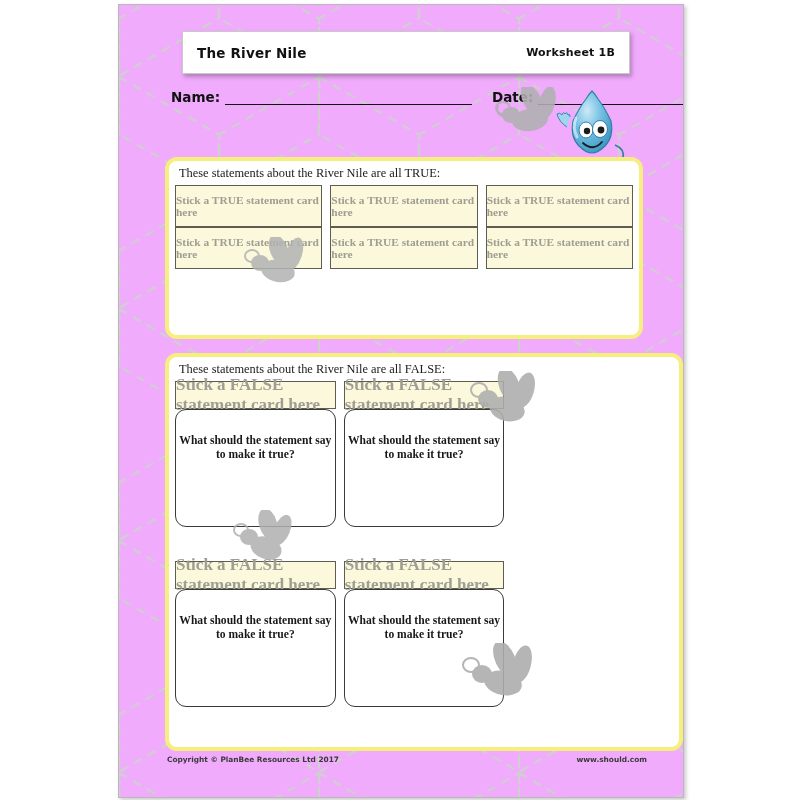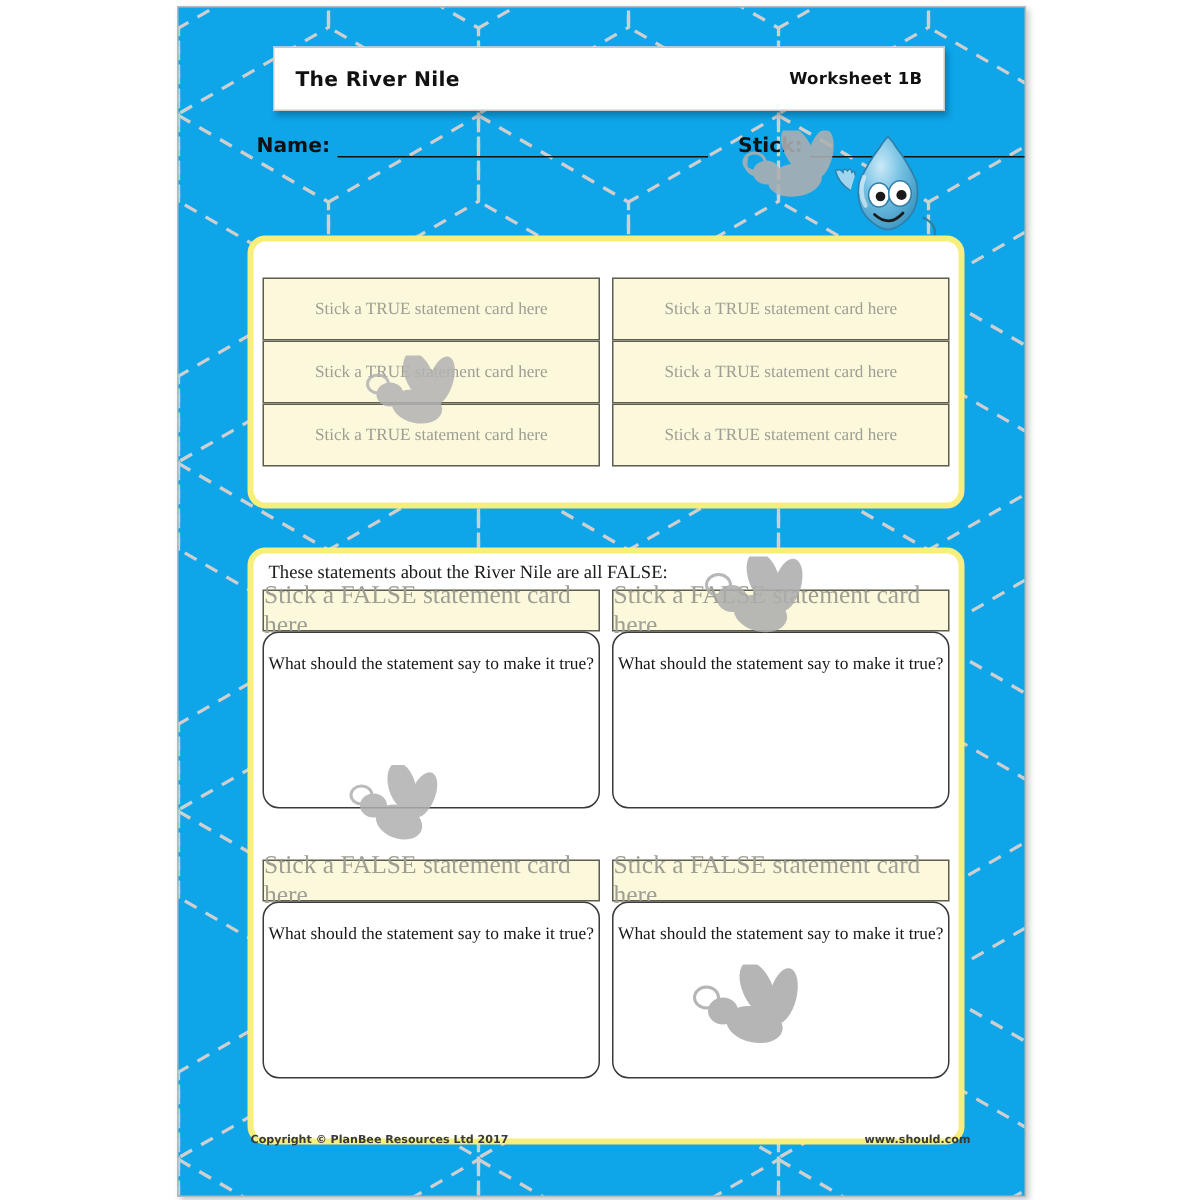--- a/index.html
+++ b/index.html
@@ -7,21 +7,21 @@
   body{
     width:800px;height:800px;overflow:hidden;
     background:#ffffff;
     font-family:"Liberation Serif", serif;
   }
   #stage{position:relative;width:800px;height:800px;background:#fff;}
 
   
   .sheet{
     position:absolute;left:118px;top:4px;width:564px;height:792px;
-    background:#0ea5e9;
+    background:#f0abfc;
     border:1px solid #b9b9b9;
     box-shadow:2px 2px 4px rgba(0,0,0,.22);
     overflow:hidden;
   }
 
   
   .hexwm{position:absolute;left:-40px;top:-40px;width:900px;height:900px;opacity:1;pointer-events:none;}
   .hexwm svg{display:block;}
 
   
@@ -72,23 +72,23 @@
     background:#ffffff;
     border:4px solid #f7ef7d;
     border-radius:12px;
     box-sizing:border-box;
   }
   .panel .plabel{
     position:absolute;left:10px;top:5px;
     font-size:12.4px;color:#1a1a1a;font-family:"Liberation Serif",serif;
   }
   .panel-true{left:46px;top:152px;width:478px;height:182px;}
-  .panel-false{left:46px;top:348px;width:478px;height:398px;margin-top:12px;}
-
-  .grid{position:absolute;left:6px;right:6px;display:grid;grid-template-columns:1fr 1fr;gap:0px 8px;}
+  .panel-false{left:46px;top:348px;width:518px;height:398px;}
+
+  .grid{position:absolute;left:6px;right:6px;display:grid;grid-template-columns:1fr 1fr 1fr;gap:0px 8px;font-weight:bold;}
 
   
   .slot{
     background:#fbf8dc;
     border:1.6px solid #5d5d52;
     height:42px;
     display:flex;align-items:center;justify-content:center;
     box-sizing:border-box;
   }
   .slot span{
@@ -97,21 +97,21 @@
   }
   .slot.false-slot{height:28px;}
   .slot.false-slot span{font-size:17px;}
 
   .ansbox{
     background:#ffffff;
     border:1.6px solid #3a3a3a;
     border-radius:11px;
     height:118px;
     box-sizing:border-box;
-    padding-top:11px;
+    padding-top:24px;
     text-align:center;
   }
   .ansbox span{
     font-size:11.6px;color:#181818;line-height:1.25;
     font-family:"Liberation Serif",serif;display:inline-block;
   }
   .falsecell{display:flex;flex-direction:column;}
 
   
   .footer{
@@ -188,21 +188,21 @@
 
     <div class="titlebox">
       <div class="t">The River Nile</div>
       <div class="w">Worksheet 1B</div>
     </div>
 
     <div class="namerow">
       <div class="lbl">Name:</div>
       <div class="rule n"></div>
       <div class="gapper"></div>
-      <div class="lbl">Stick:</div>
+      <div class="lbl">Date:</div>
       <div class="rule d"></div>
     </div>
 
     <div class="bee" style="left:375px;top:82px;">
       <svg width="72" height="52" viewBox="0 0 72 52" xmlns="http://www.w3.org/2000/svg">
         <g fill="#b0b0b0" opacity="0.88">
           <ellipse cx="38" cy="13" rx="9" ry="17" transform="rotate(-28 38 13)"></ellipse>
           <ellipse cx="53" cy="16" rx="8" ry="17" transform="rotate(14 53 16)"></ellipse>
           <ellipse cx="36" cy="33" rx="18" ry="11" transform="rotate(-8 36 33)"></ellipse>
           <ellipse cx="17" cy="28" rx="9" ry="8"></ellipse>
@@ -228,20 +228,21 @@
         <circle cx="34" cy="48" r="3.2" fill="#1b1b1b"></circle>
         <circle cx="48" cy="47" r="3.4" fill="#1b1b1b"></circle>
         <path d="M30 60 q10 9 19 -1" fill="none" stroke="#1b1b1b" stroke-width="1.8" stroke-linecap="round"></path>
         <path d="M14 44 q-8 -5 -10 -13 q3 -2 5 1 q1 -4 3 -1 q2 -3 3 1 q2 -2 2 2" fill="#9fd6ee" stroke="#2f7ea8" stroke-width="0.9"></path>
         <path d="M62 62 q10 4 8 13 q-2 7 -9 6" fill="none" stroke="#2f7ea8" stroke-width="1.6"></path>
       </svg>
     </div>
 
 
     <div class="panel panel-true">
+      <div class="plabel">These statements about the River Nile are all TRUE:</div>
       <div class="grid" style="top:24px;">
         <div class="slot">
           <span>Stick a TRUE statement card here</span>
         </div>
         <div class="slot">
           <span>Stick a TRUE statement card here</span>
         </div>
         <div class="slot">
           <span>Stick a TRUE statement card here</span>
         </div>

